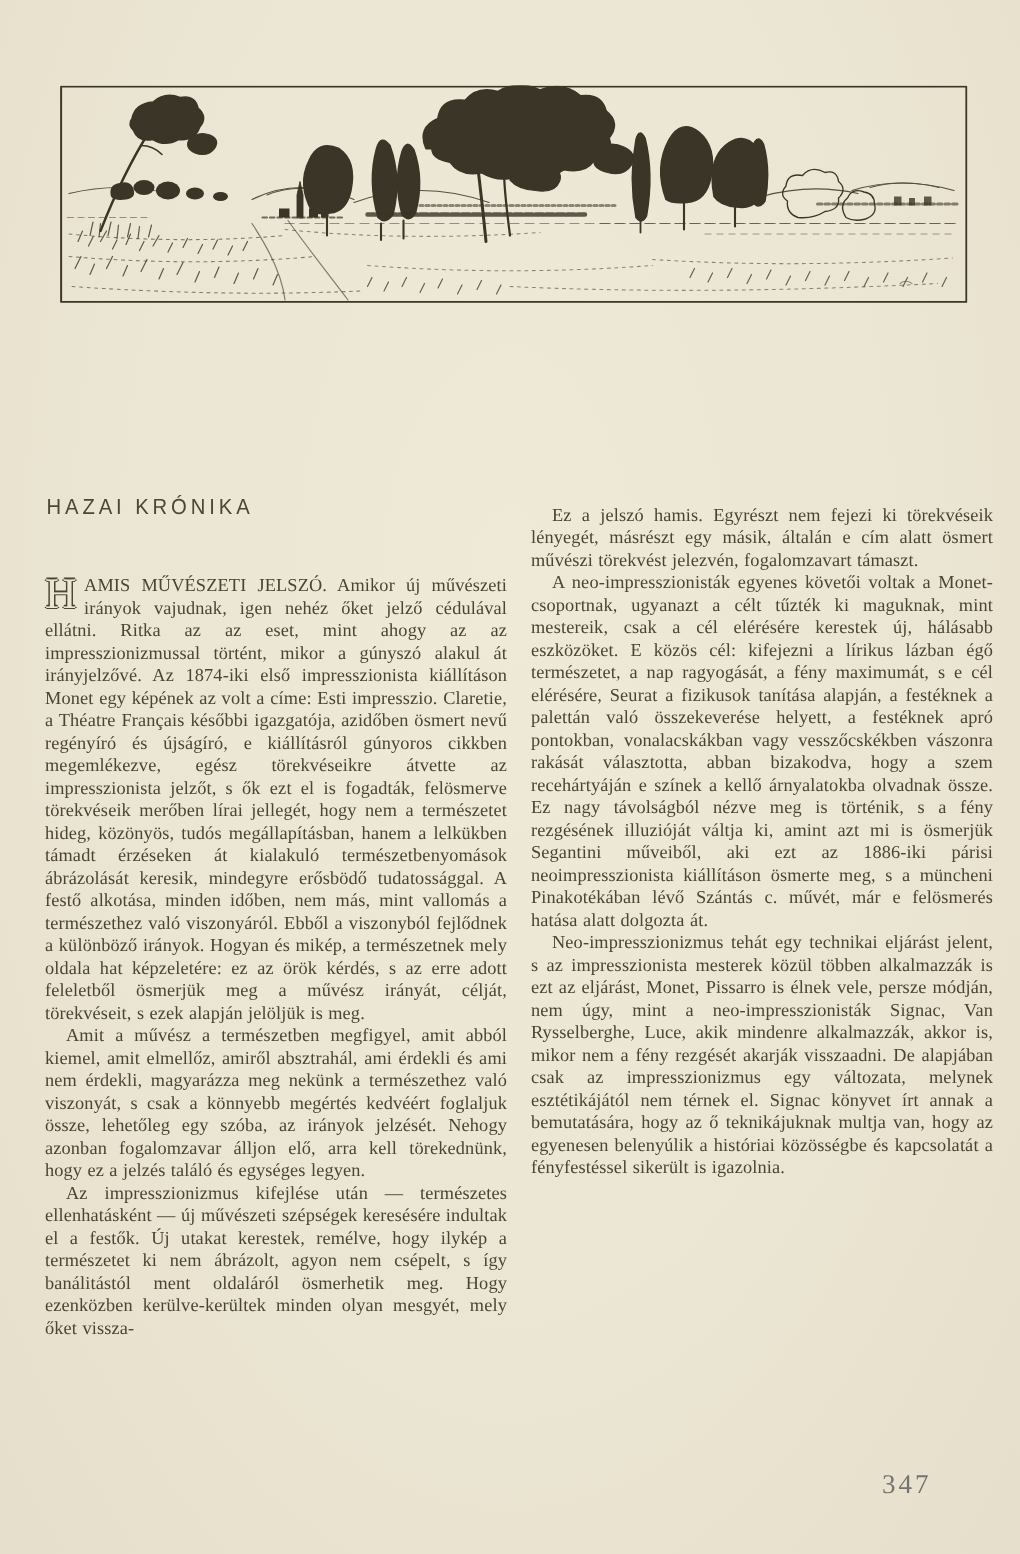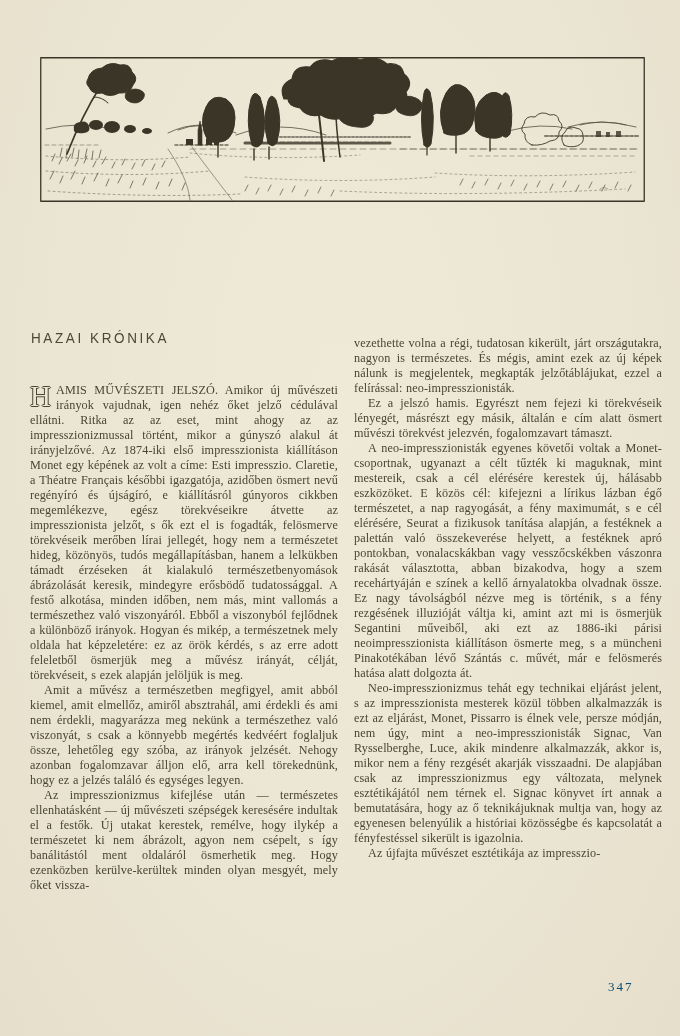--- a/index.html
+++ b/index.html
@@ -31,21 +31,21 @@
   .dropcap{
     float:left;
     font-family:"Liberation Serif","DejaVu Serif",serif;
     font-size:29px;line-height:25px;
     padding:1px 5px 0 0;
     color:#ebe5d3;
     text-shadow:-1px 0 #4b4434,1px 0 #4b4434,0 -1px #4b4434,0 1px #4b4434;
   }
   .page-number{
     position:absolute;left:588px;top:979px;
-    font-size:13px;letter-spacing:2px;color:#0c4a6e;margin-left:20px;
+    font-size:18px;letter-spacing:2px;color:#737373;
   }
   svg .ink{stroke:#3b3527;}
 </style>
 </head>
 <body>
 
 <div class="page">
 
   <svg class="illustration" viewBox="0 0 605 145" fill="none" stroke-linecap="round" stroke-linejoin="round">
 
@@ -146,22 +146,20 @@
 
   <div class="section-title">HAZAI KRÓNIKA</div>
 
   <div class="col col-left">
     <p><span class="dropcap">H</span><span>AMIS MŰVÉSZETI JELSZÓ. Amikor új művészeti irányok vajudnak, igen nehéz őket jelző cédulával ellátni. Ritka az az eset, mint ahogy az az impresszionizmussal történt, mikor a gúnyszó alakul át irányjelzővé. Az 1874-iki első impresszionista kiállításon Monet egy képének az volt a címe: Esti impresszio. Claretie, a Théatre Français későbbi igazgatója, azidőben ösmert nevű regényíró és újságíró, e kiállításról gúnyoros cikkben megemlékezve, egész törekvéseikre átvette az impresszionista jelzőt, s ők ezt el is fogadták, felösmerve törekvéseik merőben lírai jellegét, hogy nem a természetet hideg, közönyös, tudós megállapításban, hanem a lelkükben támadt érzéseken át kialakuló természetbenyomások ábrázolását keresik, mindegyre erősbödő tudatossággal. A festő alkotása, minden időben, nem más, mint vallomás a természethez való viszonyáról. Ebből a viszonyból fejlődnek a különböző irányok. Hogyan és mikép, a természetnek mely oldala hat képzeletére: ez az örök kérdés, s az erre adott feleletből ösmerjük meg a művész irányát, célját, törekvéseit, s ezek alapján jelöljük is meg.</span></p>
     <p class="ind">Amit a művész a természetben megfigyel, amit abból kiemel, amit elmellőz, amiről absztrahál, ami érdekli és ami nem érdekli, magyarázza meg nekünk a természethez való viszonyát, s csak a könnyebb megértés kedvéért foglaljuk össze, lehetőleg egy szóba, az irányok jelzését. Nehogy azonban fogalomzavar álljon elő, arra kell törekednünk, hogy ez a jelzés találó és egységes legyen.</p>
     <p class="ind">Az impresszionizmus kifejlése után — természetes ellenhatásként — új művészeti szépségek keresésére indultak el a festők. Új utakat kerestek, remélve, hogy ilykép a természetet ki nem ábrázolt, agyon nem csépelt, s így banálitástól ment oldaláról ösmerhetik meg. Hogy ezenközben kerülve-kerültek minden olyan mesgyét, mely őket vissza-</p>
   </div>
 
   <div class="col col-right">
-    <p>vezethette volna a régi, tudatosan kikerült, járt országutakra, nagyon is természetes. És mégis, amint ezek az új képek nálunk is megjelentek, megkapták jelzőtáblájukat, ezzel a felírással: neo-impresszionisták.</p>
     <p class="ind">Ez a jelszó hamis. Egyrészt nem fejezi ki törekvéseik lényegét, másrészt egy másik, általán e cím alatt ösmert művészi törekvést jelezvén, fogalomzavart támaszt.</p>
     <p class="ind">A neo-impresszionisták egyenes követői voltak a Monet-csoportnak, ugyanazt a célt tűzték ki maguknak, mint mestereik, csak a cél elérésére kerestek új, hálásabb eszközöket. E közös cél: kifejezni a lírikus lázban égő természetet, a nap ragyogását, a fény maximumát, s e cél elérésére, Seurat a fizikusok tanítása alapján, a festéknek a palettán való összekeverése helyett, a festéknek apró pontokban, vonalacskákban vagy vesszőcskékben vászonra rakását választotta, abban bizakodva, hogy a szem recehártyáján e színek a kellő árnyalatokba olvadnak össze. Ez nagy távolságból nézve meg is történik, s a fény rezgésének illuzióját váltja ki, amint azt mi is ösmerjük Segantini műveiből, aki ezt az 1886-iki párisi neoimpresszionista kiállításon ösmerte meg, s a müncheni Pinakotékában lévő Szántás c. művét, már e felösmerés hatása alatt dolgozta át.</p>
     <p class="ind">Neo-impresszionizmus tehát egy technikai eljárást jelent, s az impresszionista mesterek közül többen alkalmazzák is ezt az eljárást, Monet, Pissarro is élnek vele, persze módján, nem úgy, mint a neo-impresszionisták Signac, Van Rysselberghe, Luce, akik mindenre alkalmazzák, akkor is, mikor nem a fény rezgését akarják visszaadni. De alapjában csak az impresszionizmus egy változata, melynek esztétikájától nem térnek el. Signac könyvet írt annak a bemutatására, hogy az ő teknikájuknak multja van, hogy az egyenesen belenyúlik a históriai közösségbe és kapcsolatát a fényfestéssel sikerült is igazolnia.</p>
-    <p class="ind">Az újfajta művészet esztétikája az impresszio-</p>
   </div>
 
   <div class="page-number">347</div>
 
 </div>
 
 </body></html>

